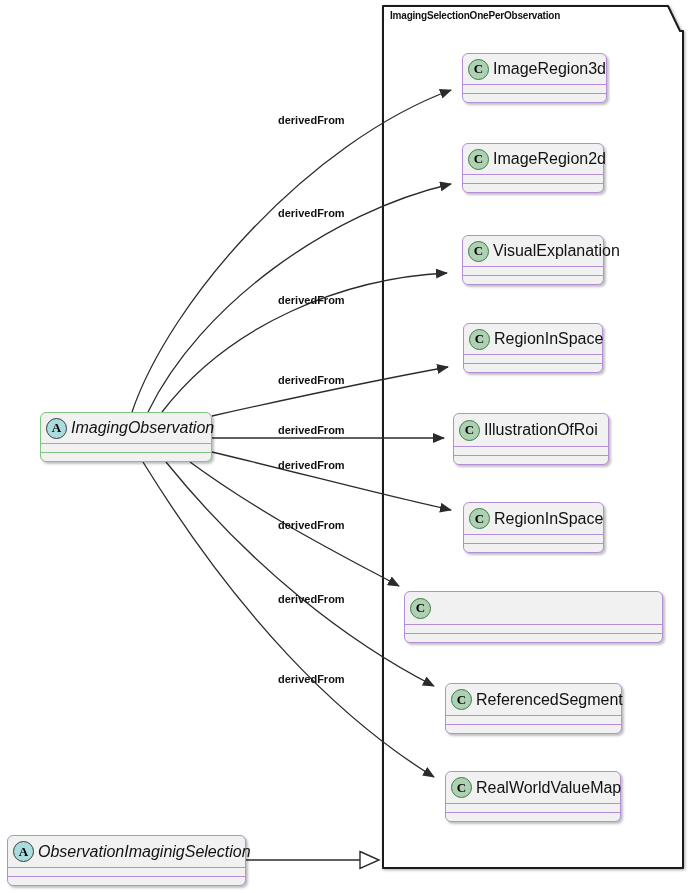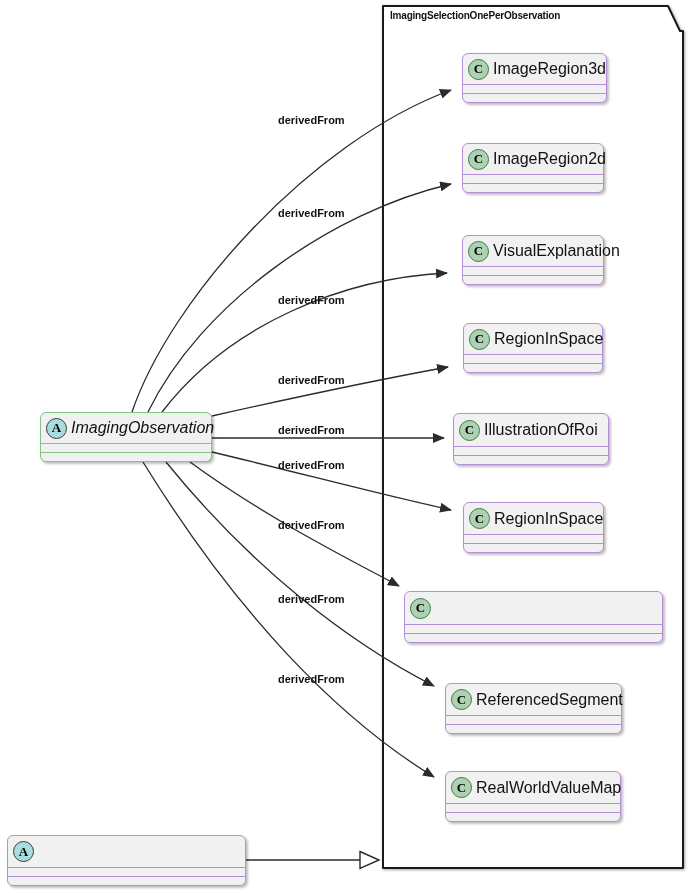--- a/index.html
+++ b/index.html
@@ -172,20 +172,21 @@
         <div class="uml-title">
           <span class="spot spot-a">A</span>
           <span class="uml-name italic">ImagingObservation</span>
         </div>
         <div class="sec"></div>
         <div class="sec"></div>
       </div>
       <div class="uml-class" style="left: 7px; top: 835px; width: 239px; height: 51px;">
         <div class="uml-title">
           <span class="spot spot-a">A</span>
+          <span class="uml-name italic">ObservationImaginigSelection</span>
         </div>
         <div class="sec"></div>
         <div class="sec"></div>
       </div>
     </div>
   <div id="labels">
       <div class="rel-label" style="left: 278px; top: 120px;">derivedFrom</div>
       <div class="rel-label" style="left: 278px; top: 213px;">derivedFrom</div>
       <div class="rel-label" style="left: 278px; top: 300px;">derivedFrom</div>
       <div class="rel-label" style="left: 278px; top: 380px;">derivedFrom</div>

